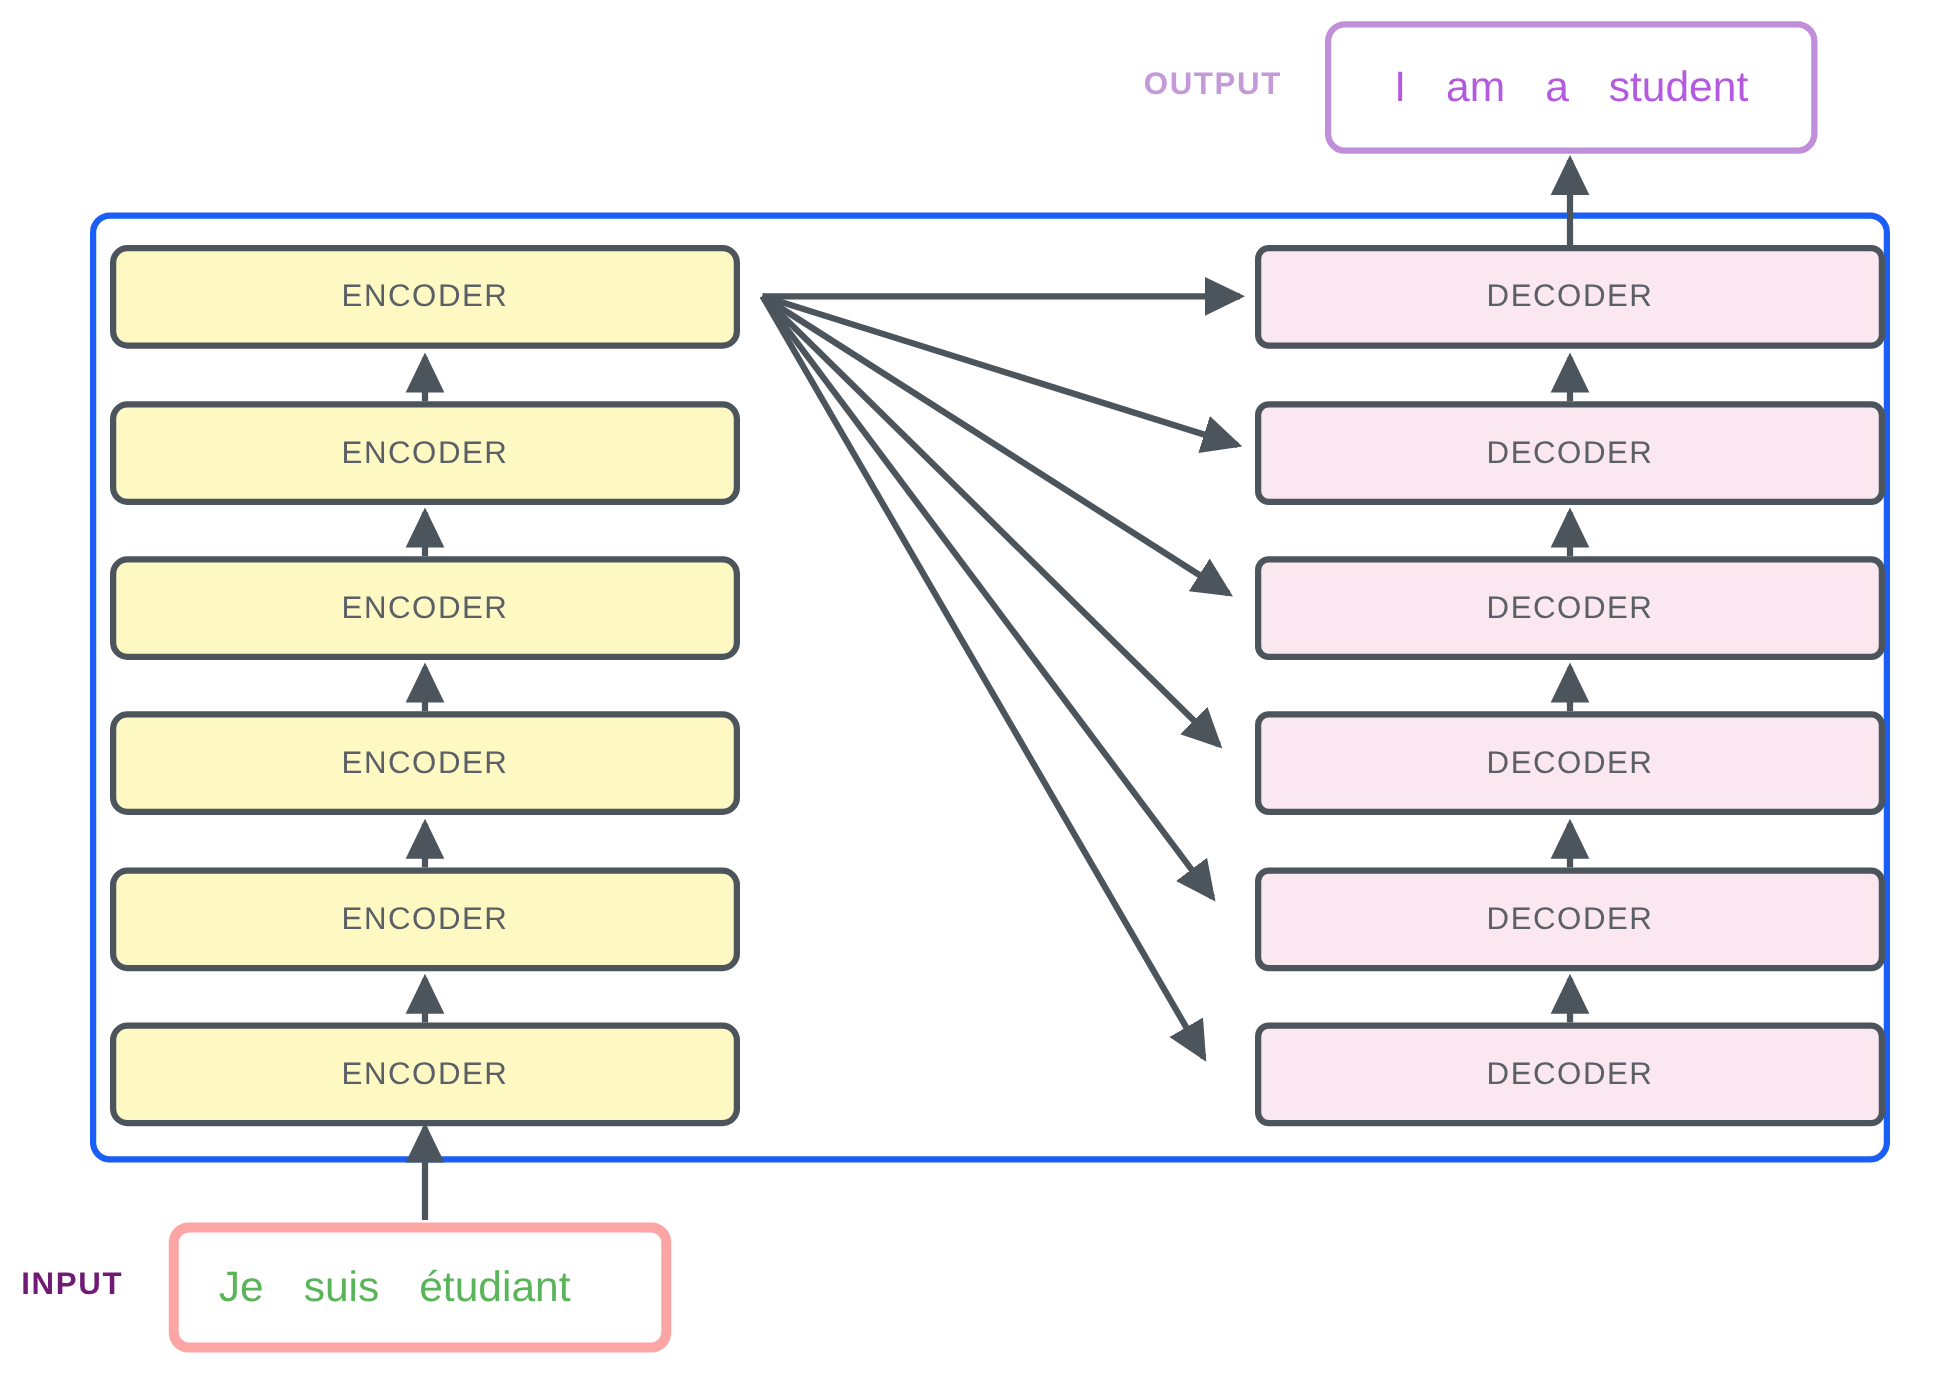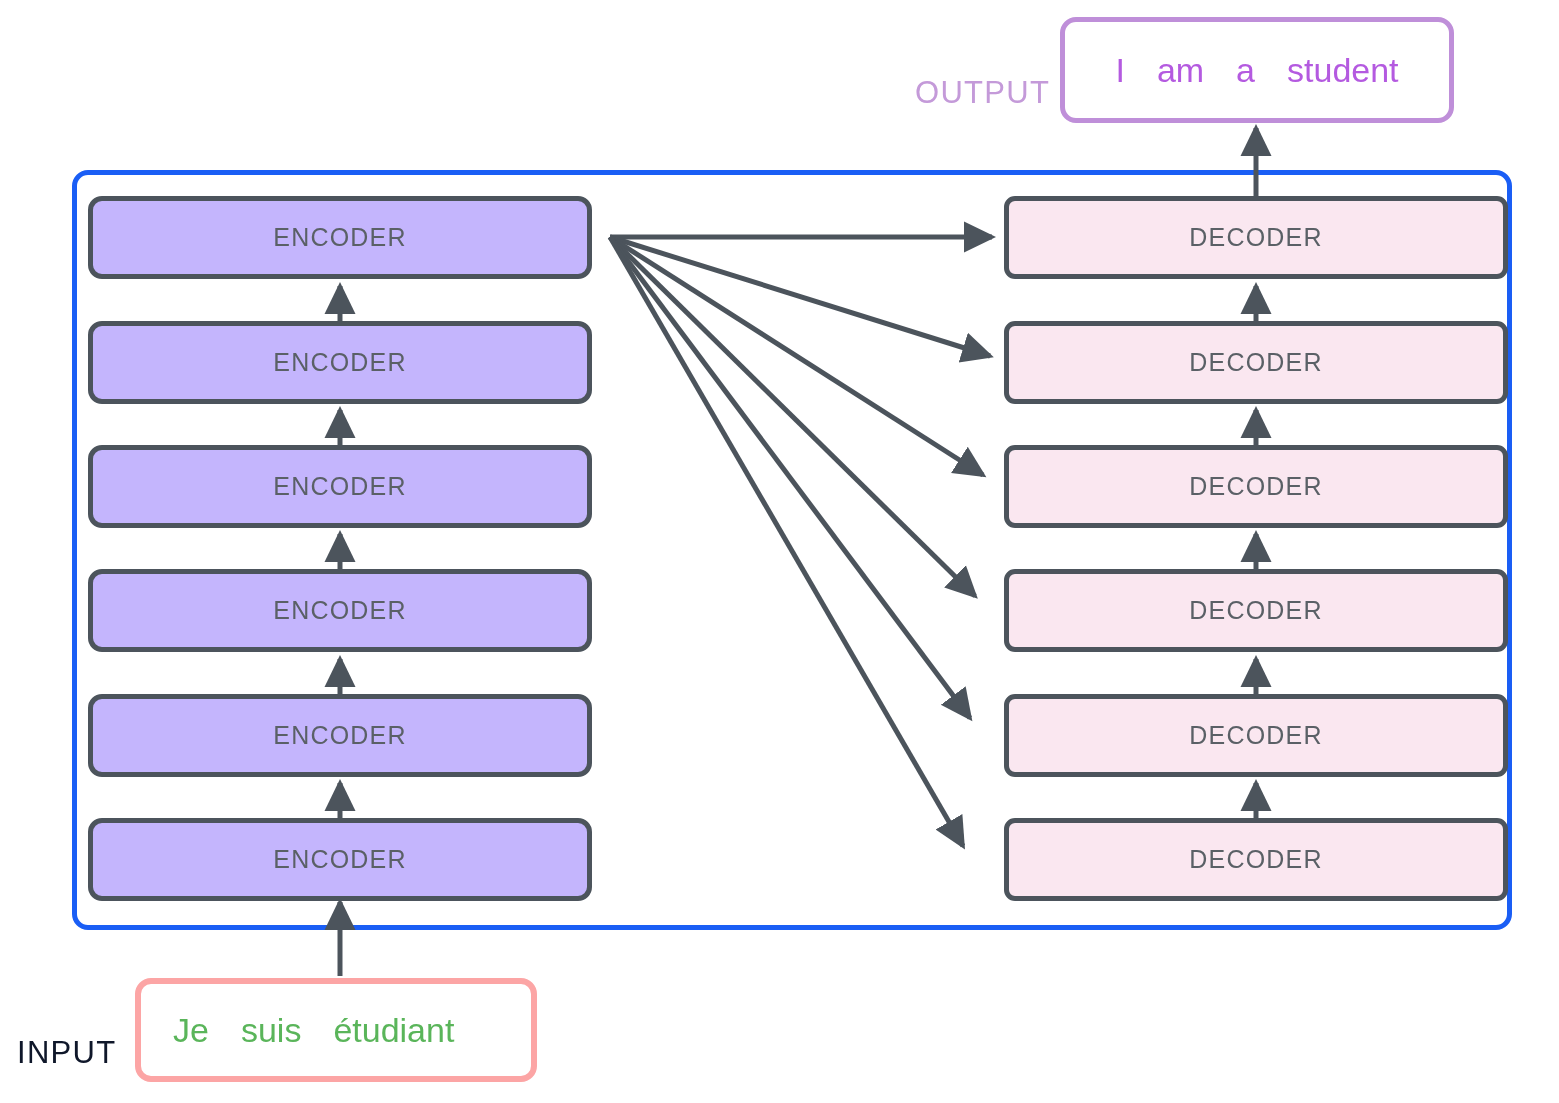--- a/index.html
+++ b/index.html
@@ -44,21 +44,21 @@
     border: 5px solid #4c545c;
     border-radius: 14px;
     display: flex;
     align-items: center;
     justify-content: center;
     font-size: 25px;
     letter-spacing: 1.2px;
     color: #5a6066;
   }
   .block.encoder {
-    background: #c4b5fd;
+    background: #fef9c3;
     left: 88px;
   }
   .block.decoder {
     background: #fae7f0;
     left: 1004px;
     border-radius: 11px;
   }
 
   
   .io-box {
@@ -89,46 +89,45 @@
     color: #b45ae0;
     font-size: 34px;
     padding: 0 16px;
   }
 
   .input-box {
     left: 135px;
     top: 978px;
     width: 402px;
     height: 104px;
-    border: 6px solid #fca5a5;
+    border: 8px solid #fca5a5;
     padding-left: 32px;
   }
   .input-box .tok {
     color: #5ab55a;
     font-size: 34px;
     padding-right: 32px;
   }
 
   
   .io-label {
     position: absolute;
-    font-size: 31px;
+    font-size: 25px;
     letter-spacing: 1.3px;
-    font-weight: 400;
-    margin-top: 22px;
+    font-weight: 700;
   }
   .label-output {
     left: 915px;
     top: 53px;
     color: #c49ad9;
   }
   .label-input {
     left: 17px;
     top: 1013px;
-    color: #0f172a;
+    color: #701a75;
   }
 
   
   #arrows {
     position: absolute;
     left: 0; top: 0;
     width: 1559px;
     height: 1103px;
     pointer-events: none;
   }

